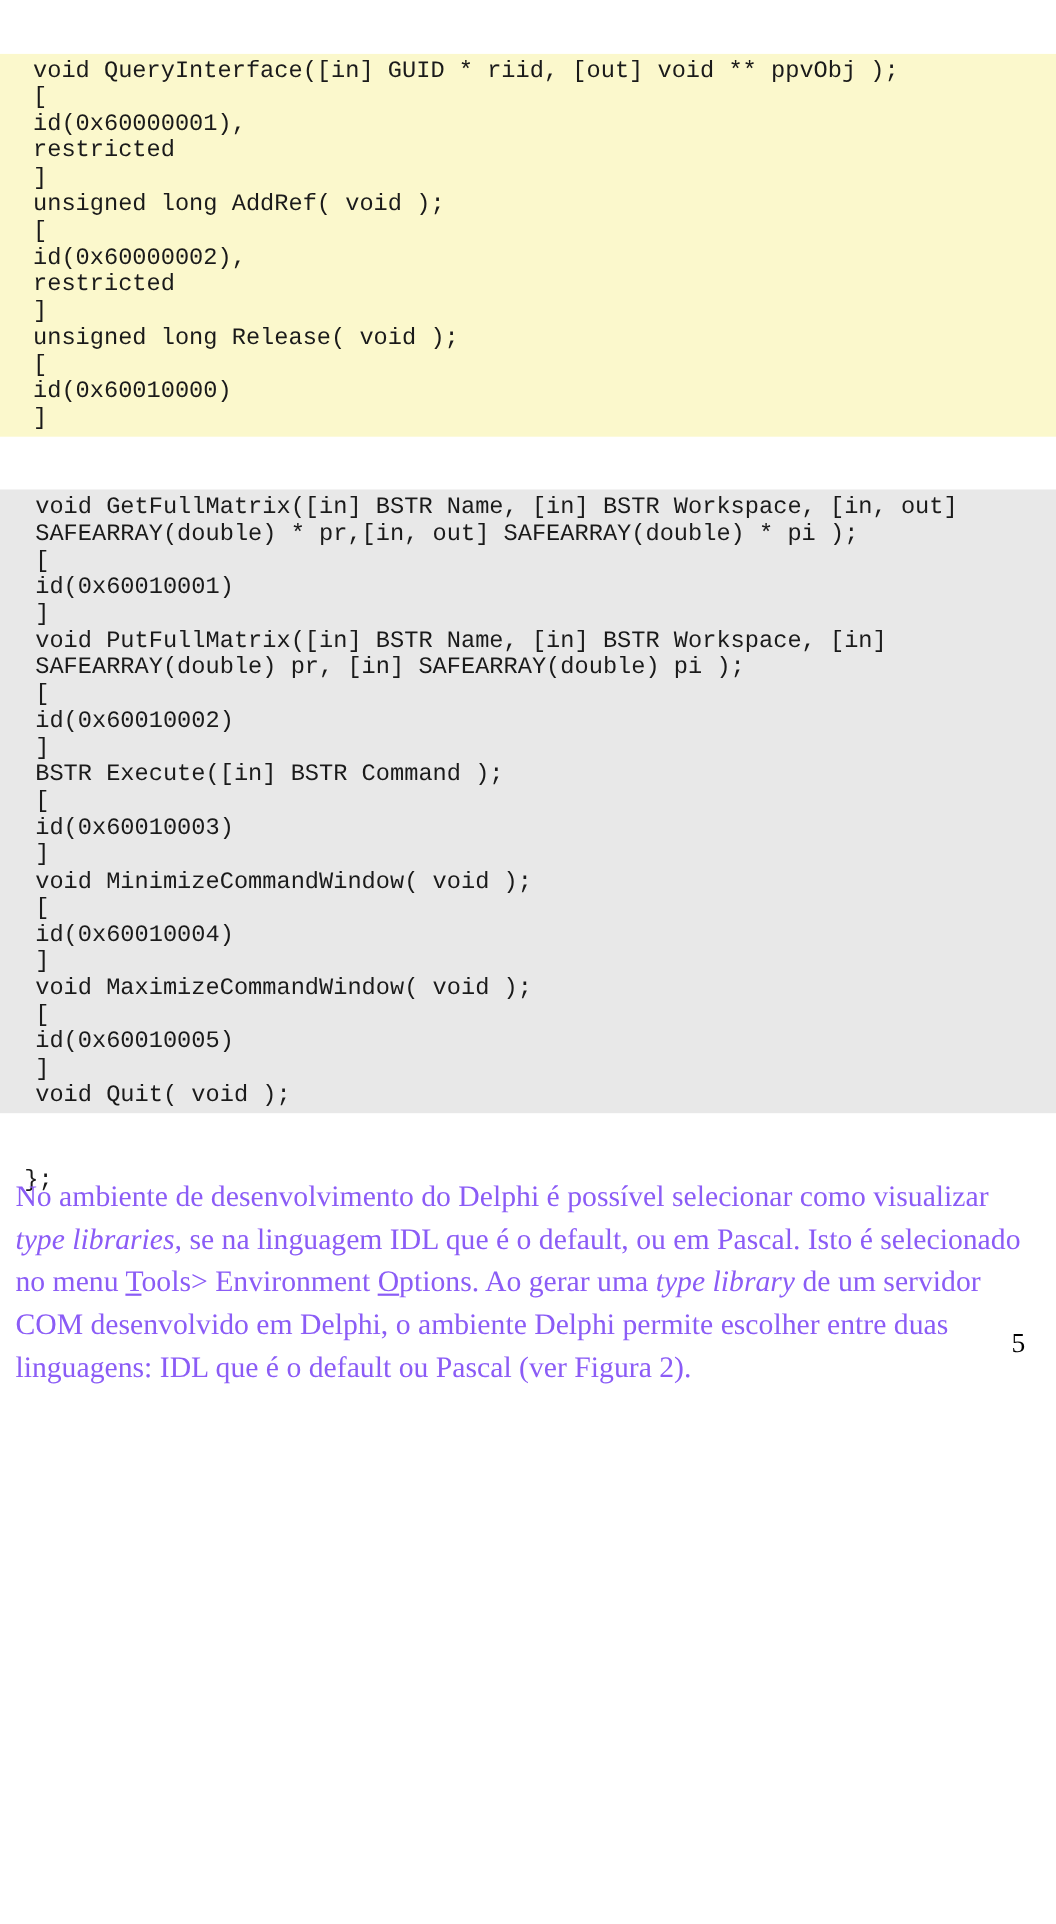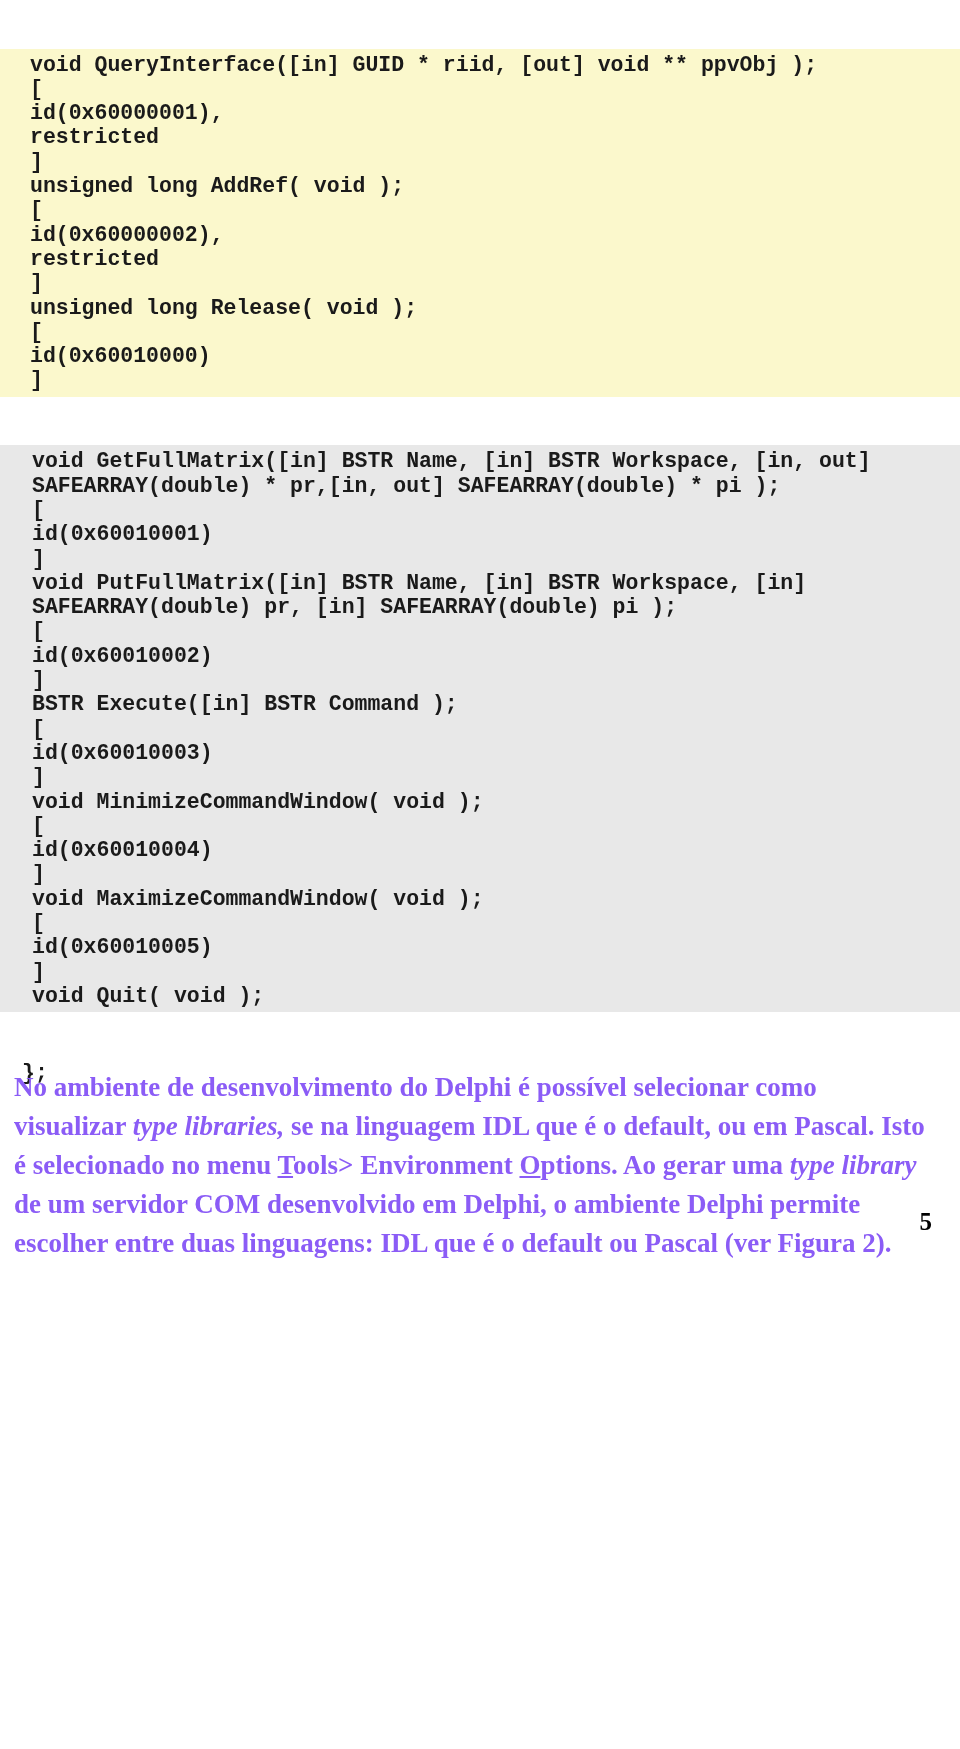--- a/index.html
+++ b/index.html
@@ -14,21 +14,20 @@
     font-family: "Liberation Serif", serif;
     color: #000000;
     overflow: hidden;
   }
 
   .page {
     position: relative;
     width: 960px;
     height: 1749px;
     background: #ffffff;
-    font-weight: bold;
   }
 
   
   .code-listing {
     position: absolute;
     left: 0;
     top: 0;
     width: 960px;
     font-family: "Liberation Mono", "DejaVu Sans Mono", monospace;
     font-size: 21.5px;

